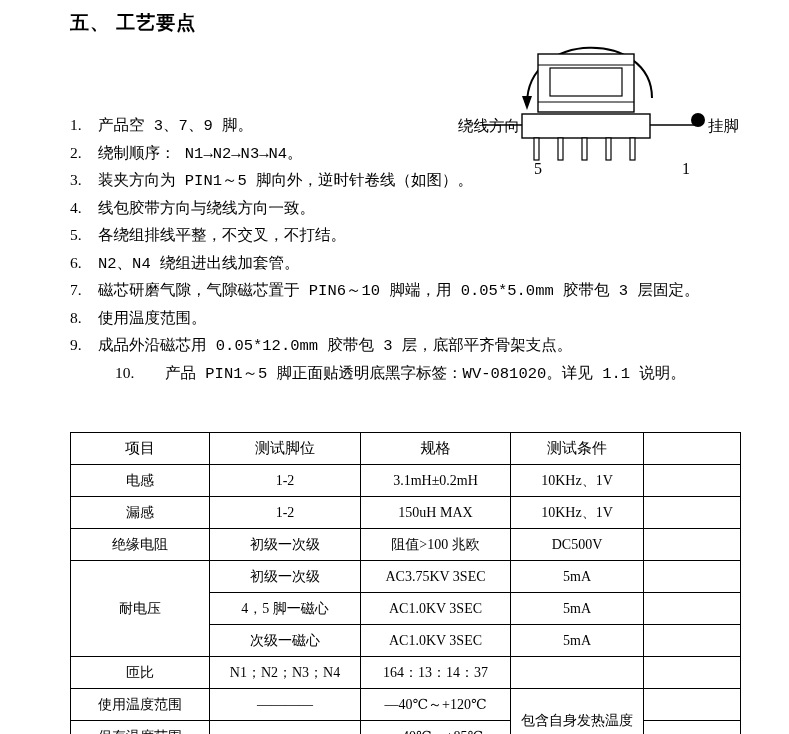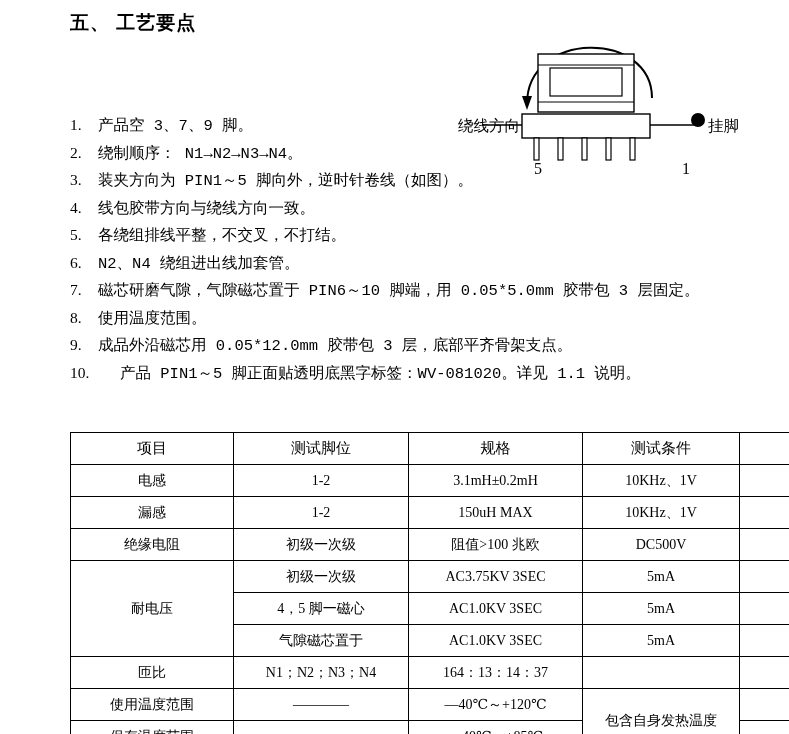--- a/index.html
+++ b/index.html
@@ -45,21 +45,21 @@
     align-items: baseline;
     font-size: 15.5px;
     line-height: 25.5px;
     white-space: nowrap;
   }
   .proc-num {
     width: 28px;
     flex: 0 0 28px;
     text-align: left;
   }
-  .proc-num.wide { width: 28px; }
+  .proc-num.wide { width: 28px; margin-left: 45px; }
   .proc-text { flex: 1 1 auto; font-family: Liberation Mono, monospace; }
   .proc-text.indent { padding-left: 22px; }
 
   
   .diagram {
     position: absolute;
     left: 430px;
     top: 8px;
     width: 350px;
     height: 190px;
@@ -86,21 +86,21 @@
     table-layout: fixed;
     width: 645px;
   }
   .spec-table td {
     border: 1px solid #000000;
     text-align: center;
     vertical-align: middle;
     font-size: 14px;
     font-family: "Liberation Serif", "DejaVu Serif", serif;
     height: 29px;
-    padding: 1px 14px;
+    padding: 1px 2px;
     white-space: nowrap;
   }
   .spec-table td.head {
     font-size: 15px;
   }
   .col-item  { width: 134px; }
   .col-pins  { width: 146px; }
   .col-spec  { width: 145px; }
   .col-cond  { width: 128px; }
   .col-extra { width: 92px; border-left: 1px solid #000 !important; }
@@ -229,21 +229,21 @@
         <td>5mA</td>
         <td class="col-extra"></td>
       </tr>
       <tr>
         <td>4，5 脚一磁心</td>
         <td>AC1.0KV  3SEC</td>
         <td>5mA</td>
         <td class="col-extra"></td>
       </tr>
       <tr>
-        <td>气隙磁芯置于</td>
+        <td>次级一磁心</td>
         <td>AC1.0KV  3SEC</td>
         <td>5mA</td>
         <td class="col-extra"></td>
       </tr>
 
       <tr>
         <td>匝比</td>
         <td>N1；N2；N3；N4</td>
         <td>164：13：14：37</td>
         <td></td>

